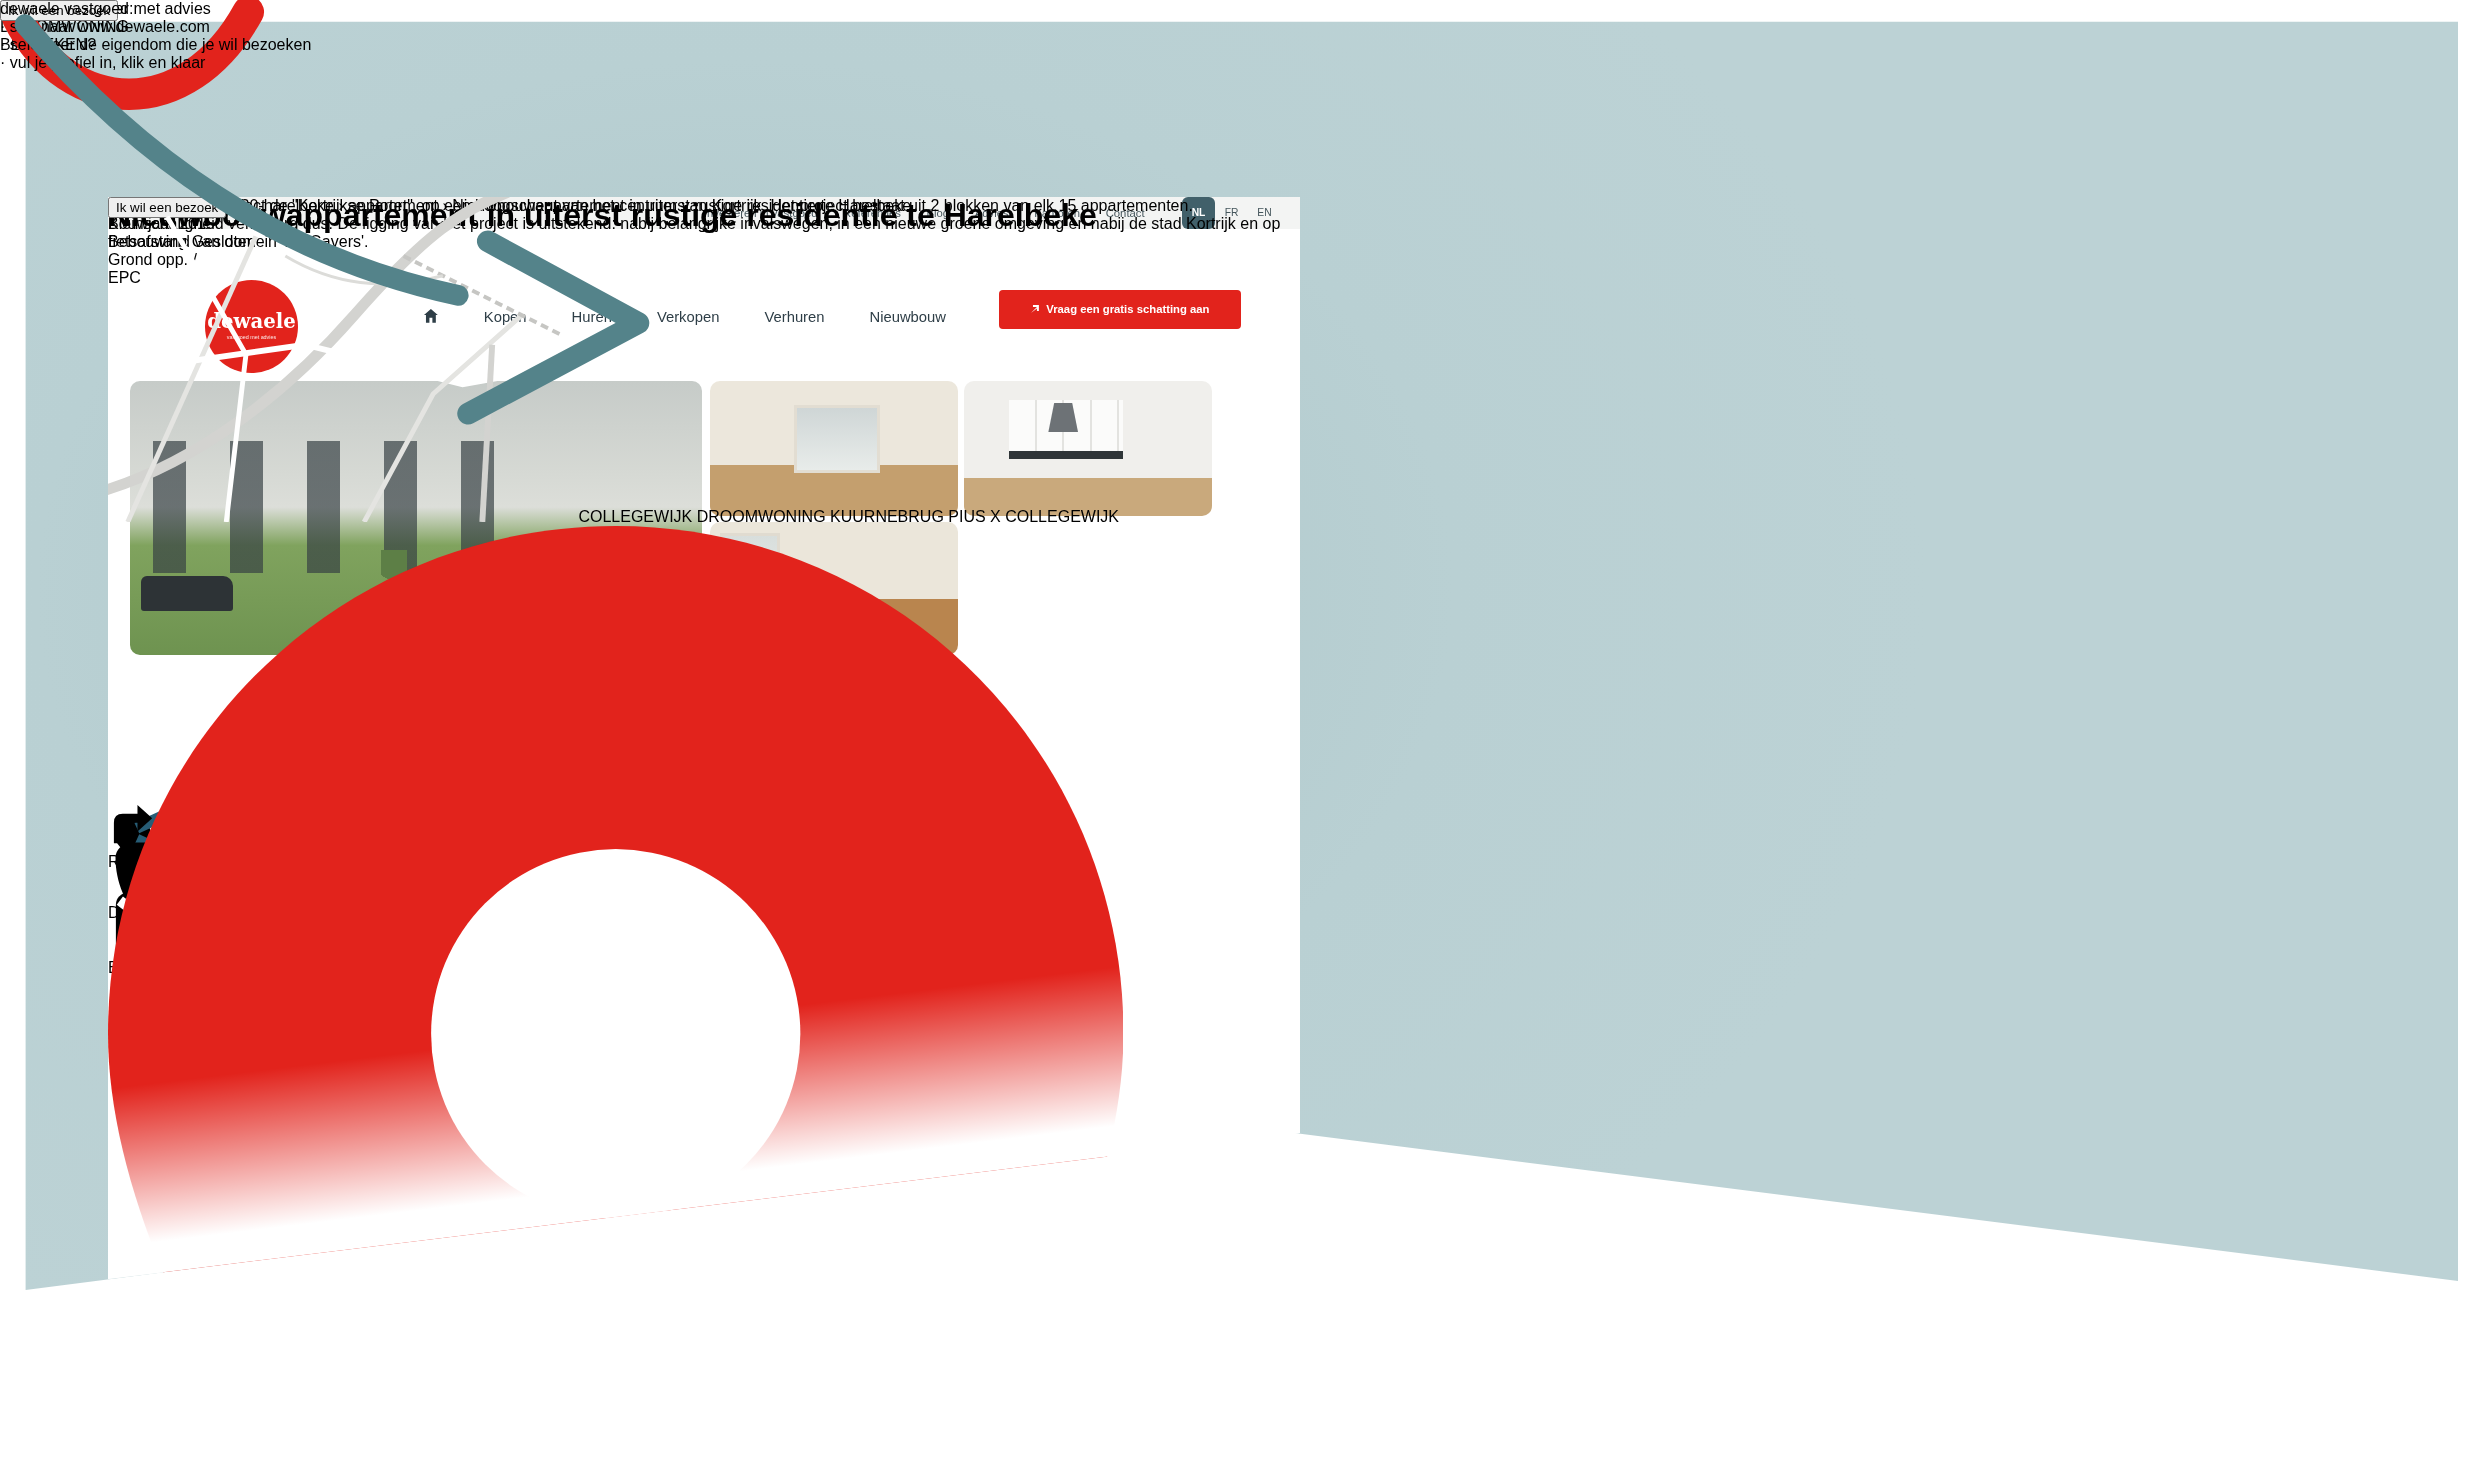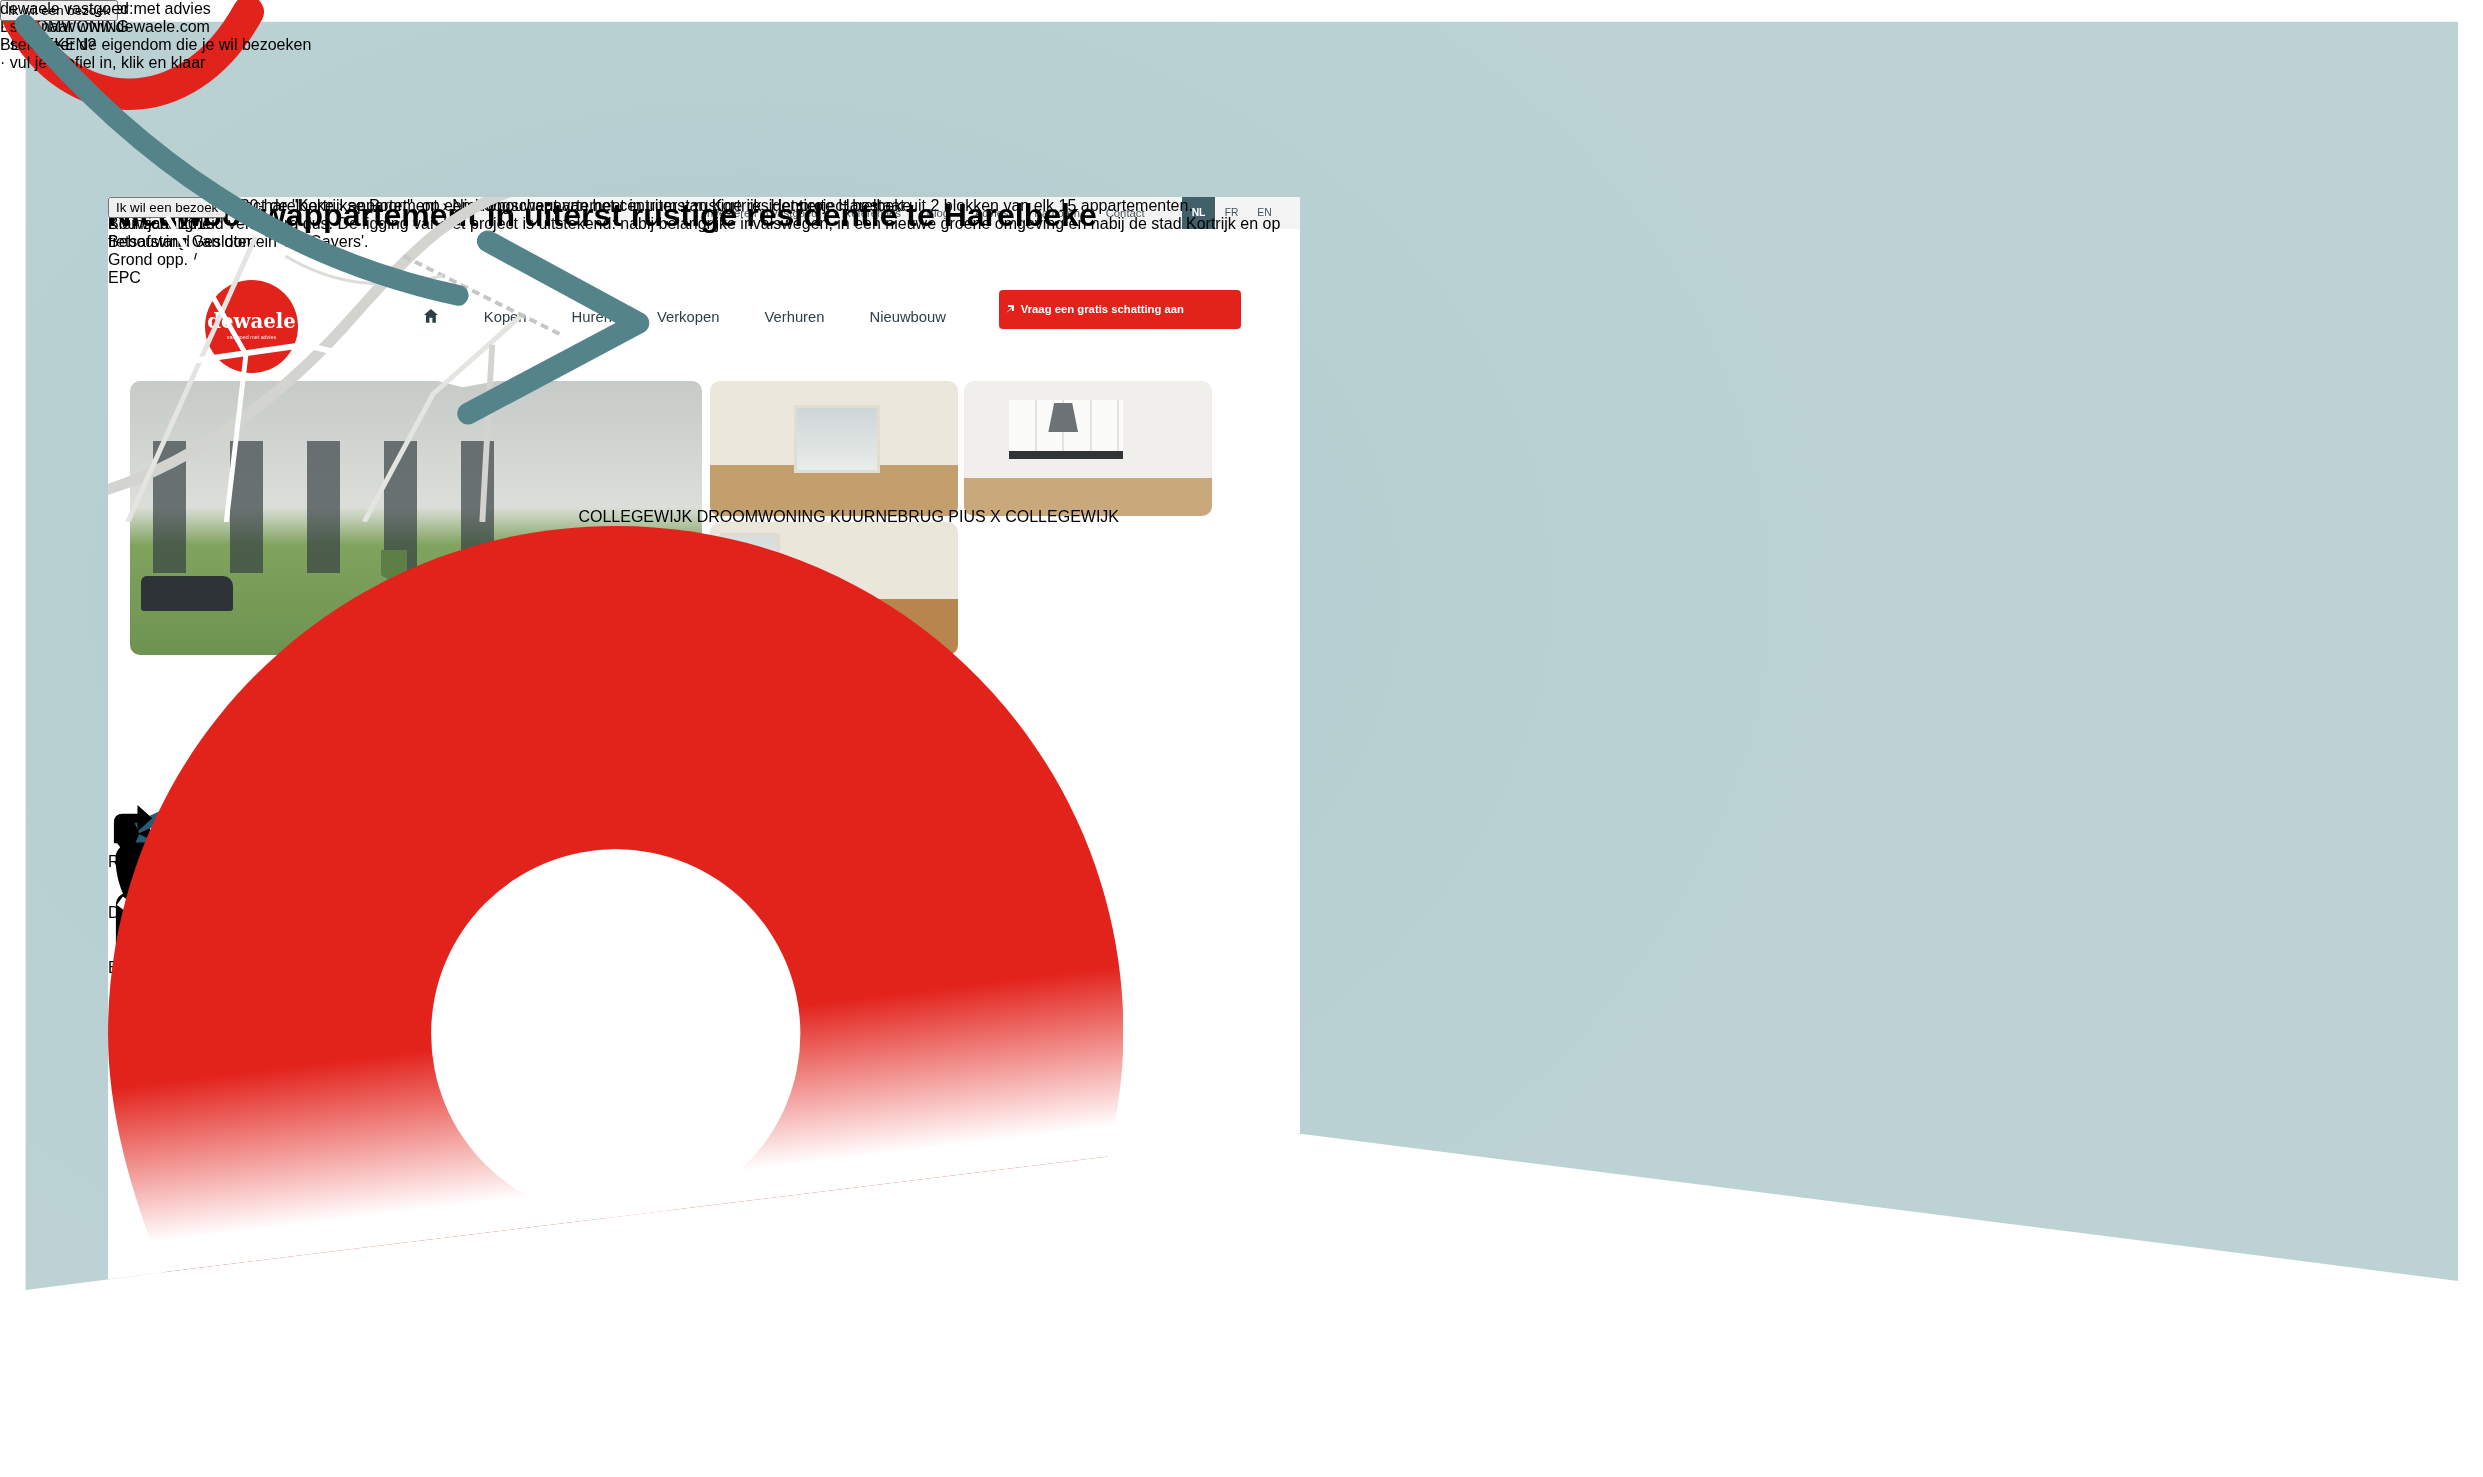--- a/index.html
+++ b/index.html
@@ -19,33 +19,33 @@
   .card-fade{left:-29.6px;bottom:-35px;width:1281px;height:227px;
         background:linear-gradient(to top,#ffffff 69px,rgba(255,255,255,0) 100%);
         transform:rotate(-6.9deg);transform-origin:bottom left;pointer-events:none;z-index:6;}
 
   
   .utilbar{left:0;top:0;width:1192px;height:31.5px;background:#f3f4f3;display:flex;align-items:center;
            justify-content:flex-end;gap:25.6px;font-size:11.3px;color:#46565c;padding-right:19px;box-sizing:border-box;}
   .utilbar .ulink{text-decoration:none;color:#46565c;}
   .langs{display:flex;height:31.5px;align-items:center;margin-left:11.8px;}
   .lang{width:33px;height:31.5px;display:flex;align-items:center;justify-content:center;font-size:10.3px;color:#44555b;}
-  .lang.active{background:#41606a;color:#ffffff;font-weight:bold;}
+  .lang.active{background:#41606a;color:#ffffff;font-weight:bold;border-radius:6px;}
 
   
   .mainnav{left:0;top:31.5px;width:1192px;height:144px;background:#ffffff;}
   .logo-circle{left:97px;top:51px;width:93px;height:93px;border-radius:50%;background:#e2231c;
                display:flex;flex-direction:column;align-items:center;justify-content:center;color:#fff;}
   .logo-circle .word{font-family:"DejaVu Serif",serif;font-weight:bold;font-size:19.7px;line-height:19.7px;}
   .logo-circle .tag{font-size:5.4px;margin-top:2px;opacity:.9;}
   .navrow{left:315px;top:79px;display:flex;align-items:center;gap:45px;font-size:14.8px;color:#2e3e47;}
   .navrow .nlink{text-decoration:none;color:#2e3e47;}
   .home-ic{width:15.8px;height:15.8px;fill:#2e3e47;}
   .cta-small{left:891px;top:61px;width:242px;height:39px;background:#e2231c;border:none;border-radius:3.9px;
-             color:#fff;font-size:11.3px;font-weight:bold;display:flex;align-items:center;gap:5.9px;
+             color:#fff;font-size:11.3px;font-weight:bold;display:flex;align-items:center;justify-content:center;gap:5.9px;
              font-family:"Liberation Sans",sans-serif;}
   .cta-small svg{width:9.9px;height:9.9px;fill:#fff;}
 
   
   .ph{border-radius:9.9px;overflow:hidden;}
   .ph-main{left:21.7px;top:184px;width:572px;height:274px;
      background:linear-gradient(180deg,#c6cbc8 0%,#d6d9d4 34%,#dcded9 46%,#80a35e 60%,#6e9350 100%);}
   .ph-main .facade{position:absolute;left:0;top:27.6px;width:78%;height:58%;
      background:linear-gradient(100deg,#ececе8 0%,#f2f1ec 55%,#e4e3de 100%);
      clip-path:polygon(0 14%,55% 0,100% 8%,100% 100%,0 100%);}

